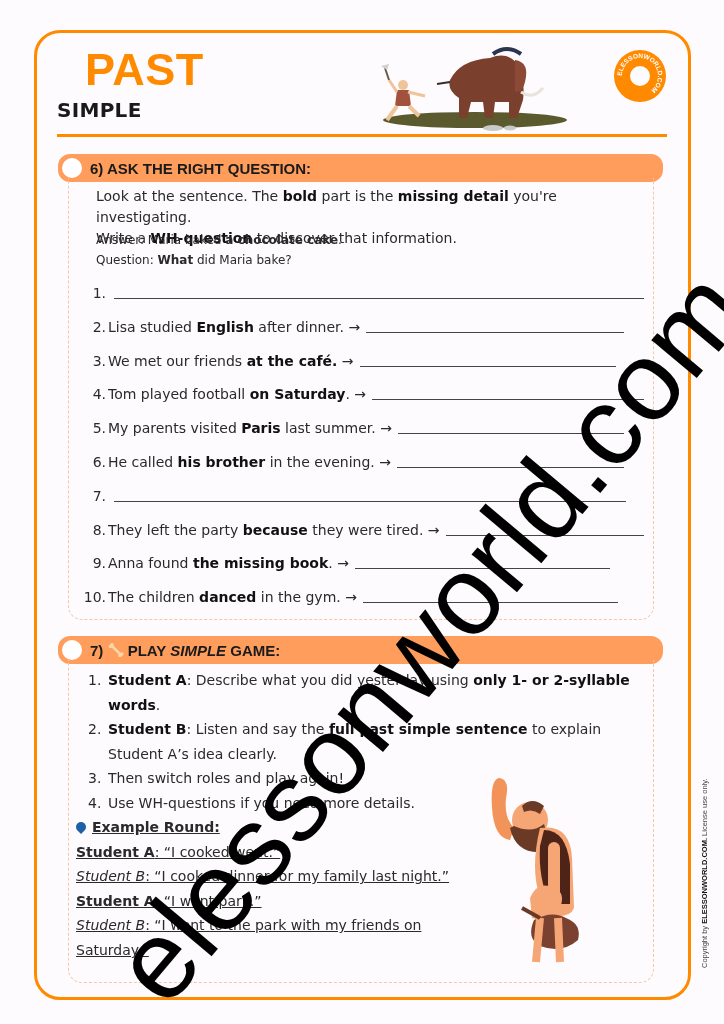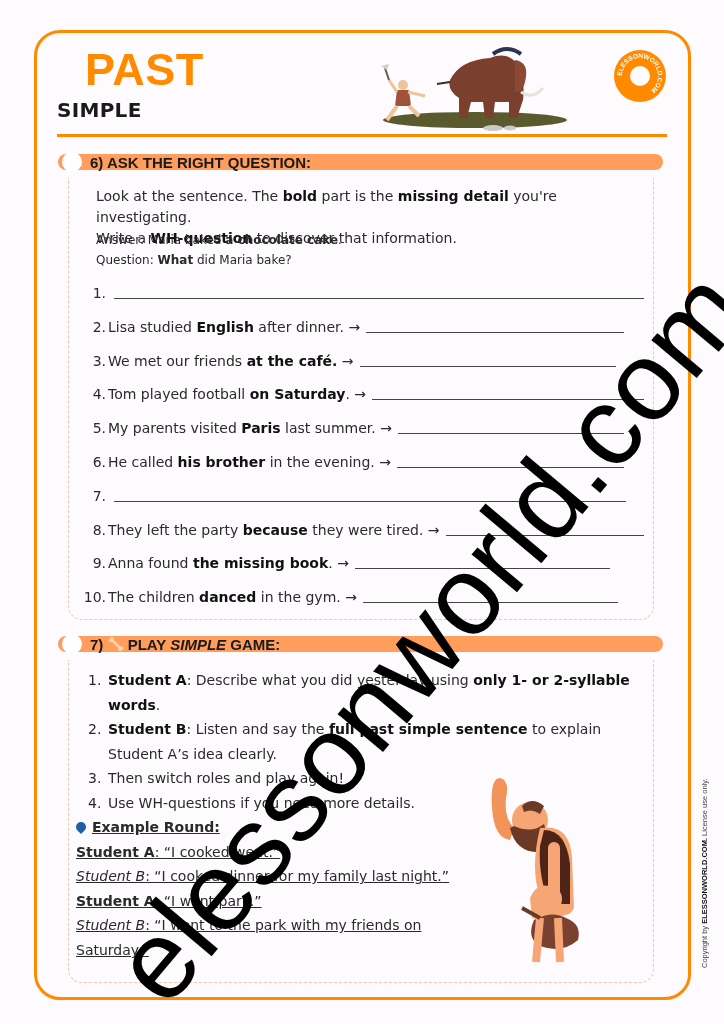--- a/index.html
+++ b/index.html
@@ -18,21 +18,21 @@
     position: absolute; left: 57px; top: 98px; font-weight: 700; font-size: 20px; color: #1a1a1a;
     letter-spacing: 0.3px;
   }
   .header-rule {
     position: absolute; left: 57px; top: 134px; width: 610px; height: 3px; background: #ff8a00;
   }
   .hero-art { position: absolute; left: 375px; top: 40px; width: 200px; height: 92px; }
   .stamp { position: absolute; left: 612px; top: 48px; width: 56px; height: 56px; }
 
   .section-header {
-    position: absolute; left: 58px; height: 16px; background: #ff9d5c; border-radius: 12px;
+    position: absolute; left: 58px; height: 28px; background: #ff9d5c; border-radius: 12px;
     display: flex; align-items: center;
   }
   .bullet-circle {
     width: 20px; height: 20px; background: #fff; border-radius: 50%; margin-left: 4px; margin-right: 8px;
   }
   .section-title { font-weight: 700; font-size: 15px; color: #1a1a1a; font-family: "Liberation Sans", sans-serif; }
   .section-box {
     position: absolute; left: 68px; border: 1.5px dashed #f7c6a4; border-top: none;
     border-radius: 0 0 14px 14px;
   }

